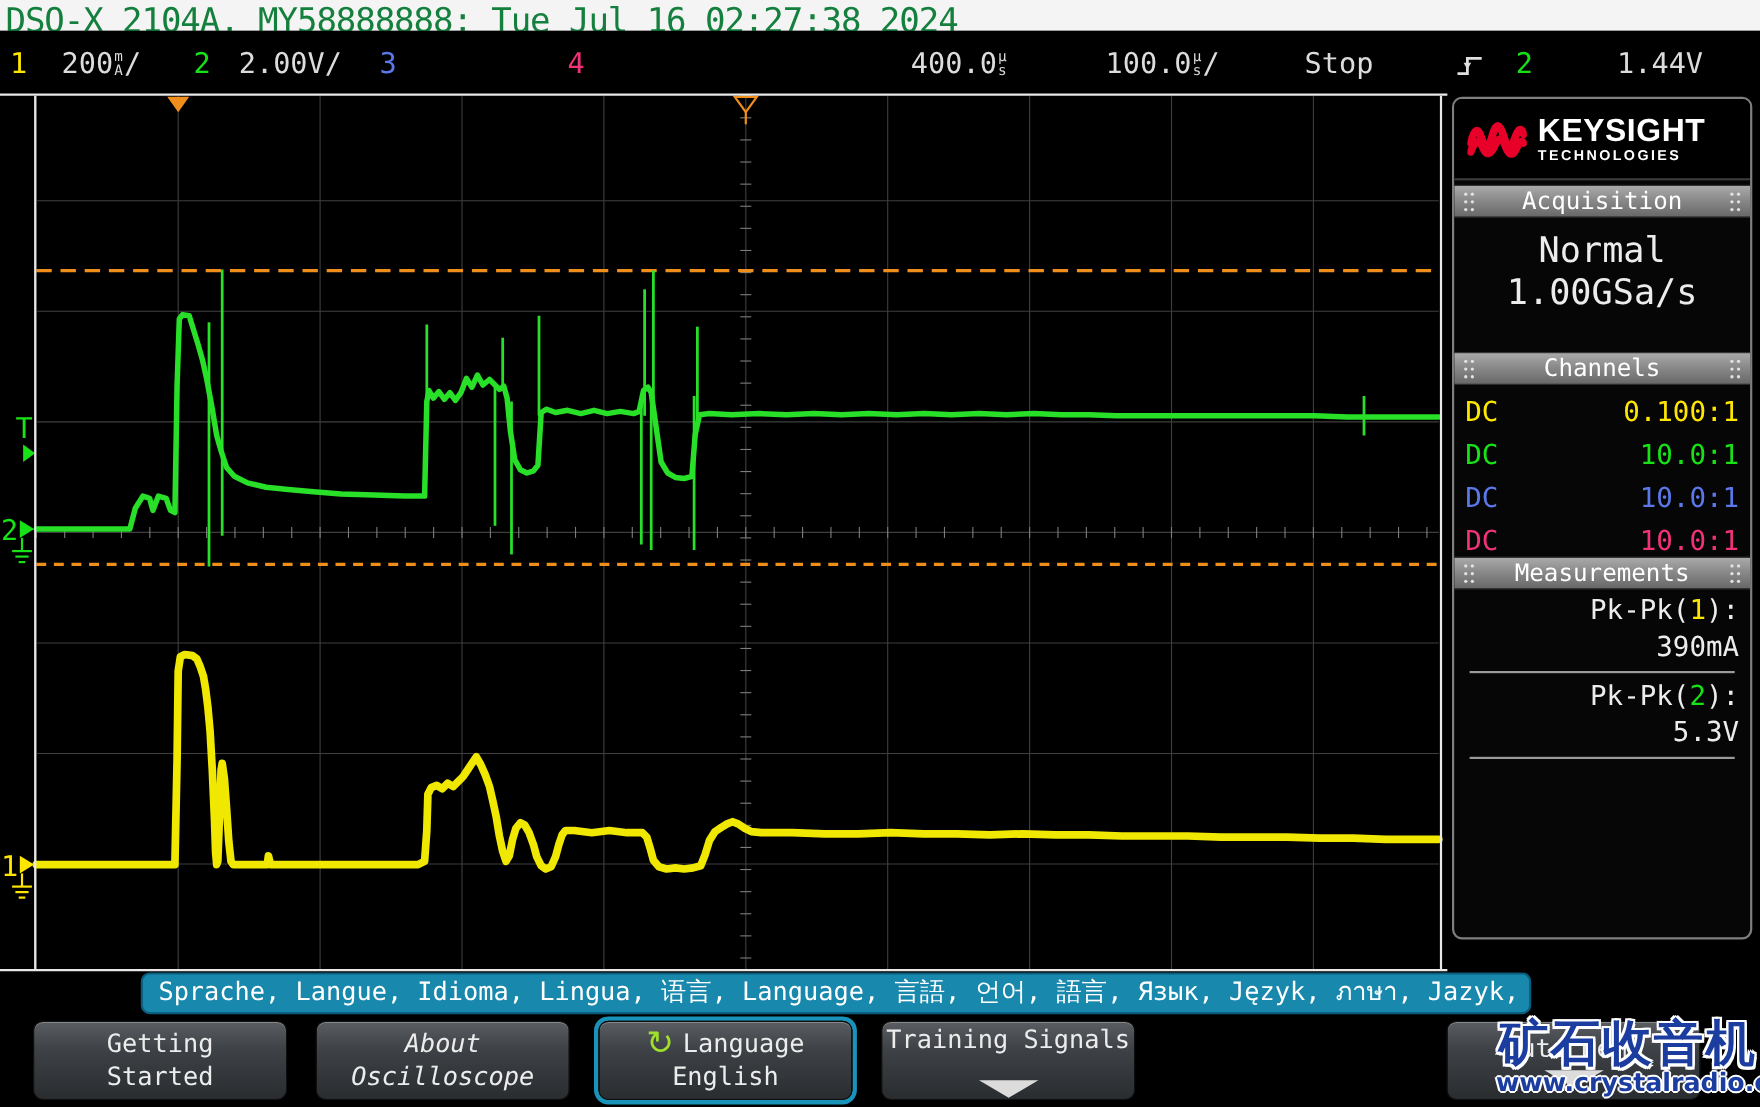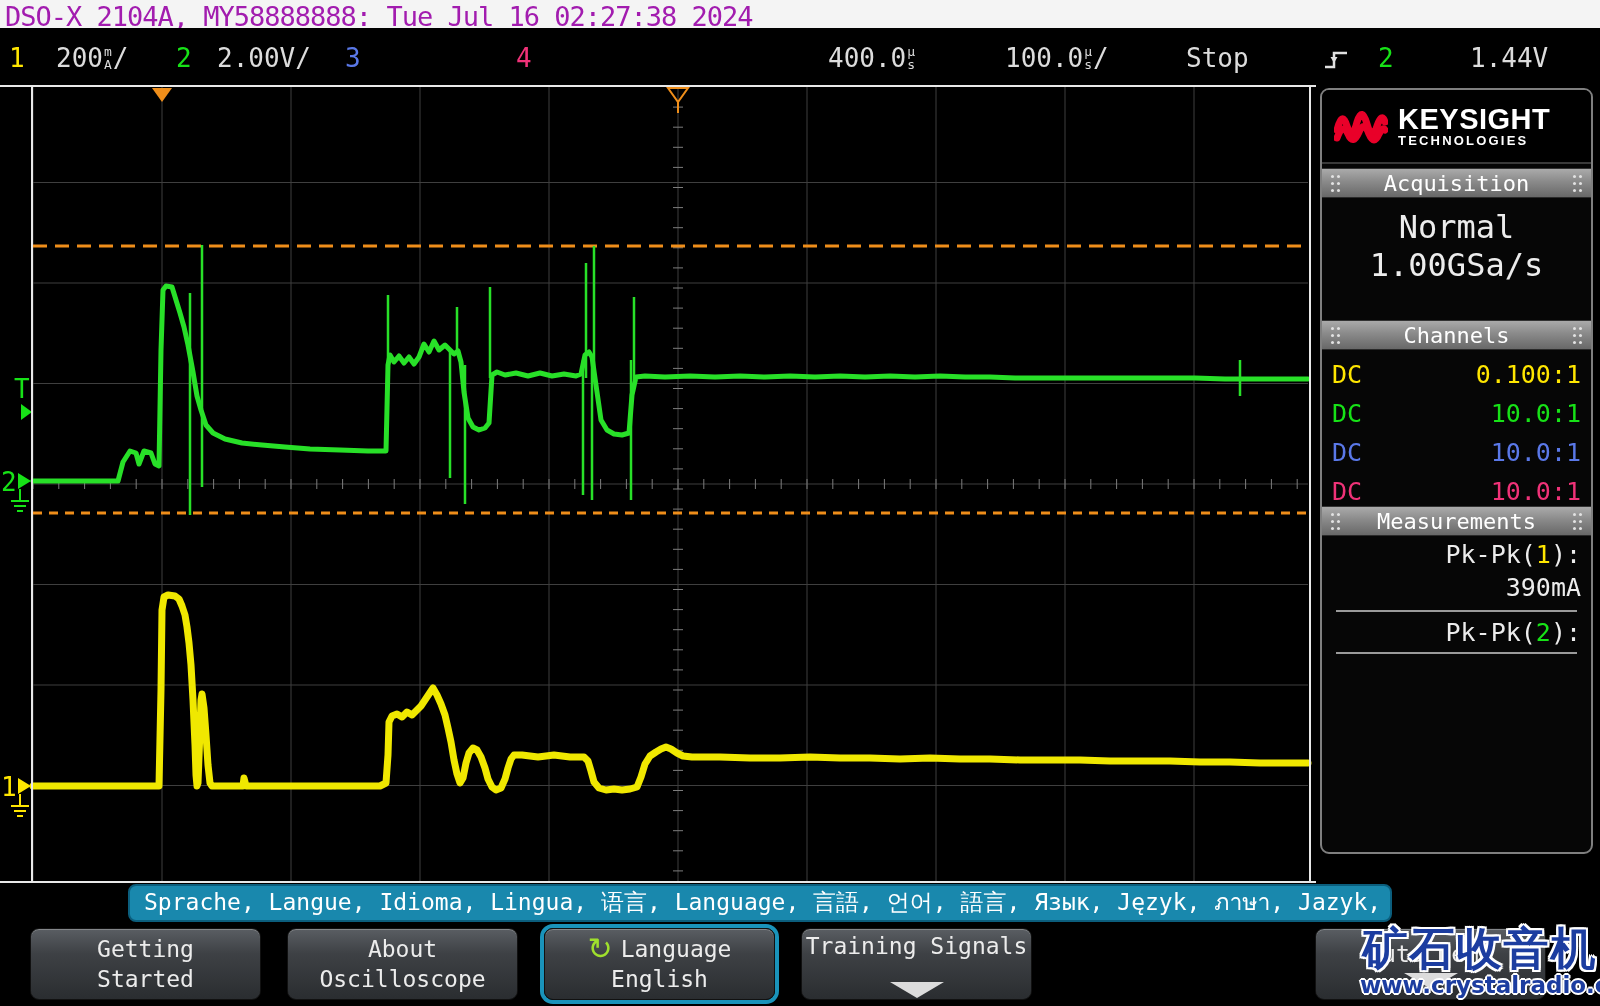--- a/index.html
+++ b/index.html
@@ -2,21 +2,21 @@
 <html><head>
 <meta charset="utf-8">
 <style>
   * { margin:0; padding:0; box-sizing:border-box; }
   html,body { background:#000; }
   #stage { position:relative; width:1600px; height:1006px; background:#000; overflow:hidden;
            font-family:"DejaVu Sans Mono", monospace; }
 
   
   #titlebar { position:absolute; left:0; top:0; width:1600px; height:28px; background:#f4f4f4; }
-  #titlebar span { position:absolute; left:5px; top:1px; font-size:27px; letter-spacing:-1px; color:#a21caf;
+  #titlebar span { position:absolute; left:5px; top:1px; font-size:31px; letter-spacing:-1px; color:#15803d;
                    font-family:"DejaVu Sans Mono", monospace; }
 
   
   #statusbar { position:absolute; left:0; top:28px; width:1600px; height:57px; background:#000; }
   .sb { position:absolute; top:15px; font-size:26px; color:#dcdcdc; white-space:nowrap; }
   .sb .stk { display:inline-flex; flex-direction:column; vertical-align:top; font-size:13px;
              line-height:13px; margin:0 1px; padding-top:2px; }
   .c-ch1 { color:#ffe600; } .c-ch2 { color:#17e217; } .c-ch3 { color:#5a78e8; } .c-ch4 { color:#f03278; }
 
   
@@ -307,33 +307,34 @@
       <span>Measurements</span>
       <span class="grip"></span>
     </div>
     <div class="meas-item">
       <div class="meas-label"><span>Pk-Pk(</span><span style="color: rgb(255, 230, 0);">1</span><span>):</span></div>
       <div class="meas-value">390mA</div>
       <div class="meas-sep"></div>
     </div>
     <div class="meas-item">
       <div class="meas-label"><span>Pk-Pk(</span><span style="color: rgb(23, 226, 23);">2</span><span>):</span></div>
+      <div class="meas-value">5.3V</div>
       <div class="meas-sep"></div>
     </div>
   </div>
 
   <div id="langbar">
     <span>Sprache, Langue, Idioma, Lingua, 语言, Language, 言語, 언어, 語言, Язык, Język, ภาษา, Jazyk, Dil</span>
   </div>
 
   <div class="softkey" style="left:30px;">
     <div>Getting</div>
     <div>Started</div>
   </div>
-  <div class="softkey" style="left:287px;">
+  <div class="softkey" style="left:287px;font-style:italic;">
     <div>About</div>
     <div>Oscilloscope</div>
   </div>
   <div class="softkey selected" style="left:544px;">
     <div class="sk-row">
         <span class="refresh-icon">↻</span>
         <span>Language</span>
       </div>
     <div>English</div>
   </div>

